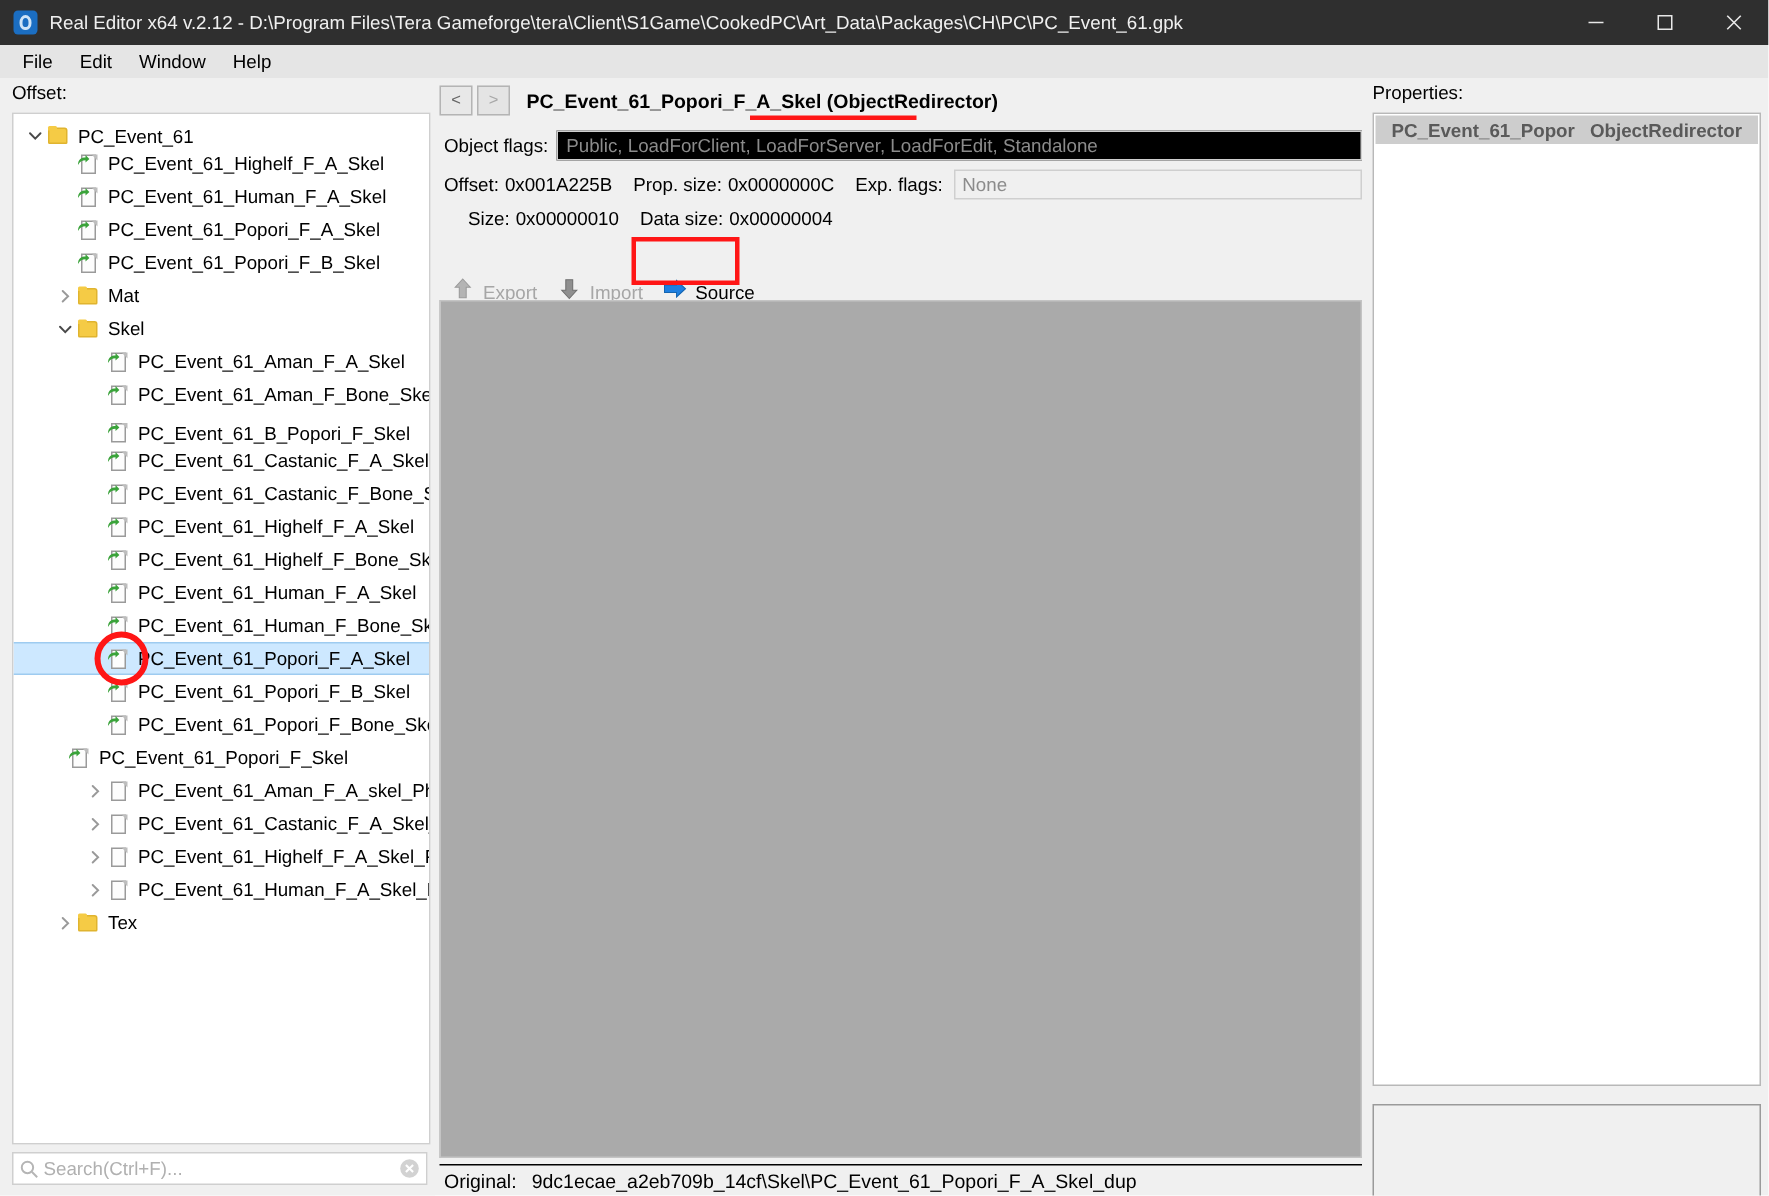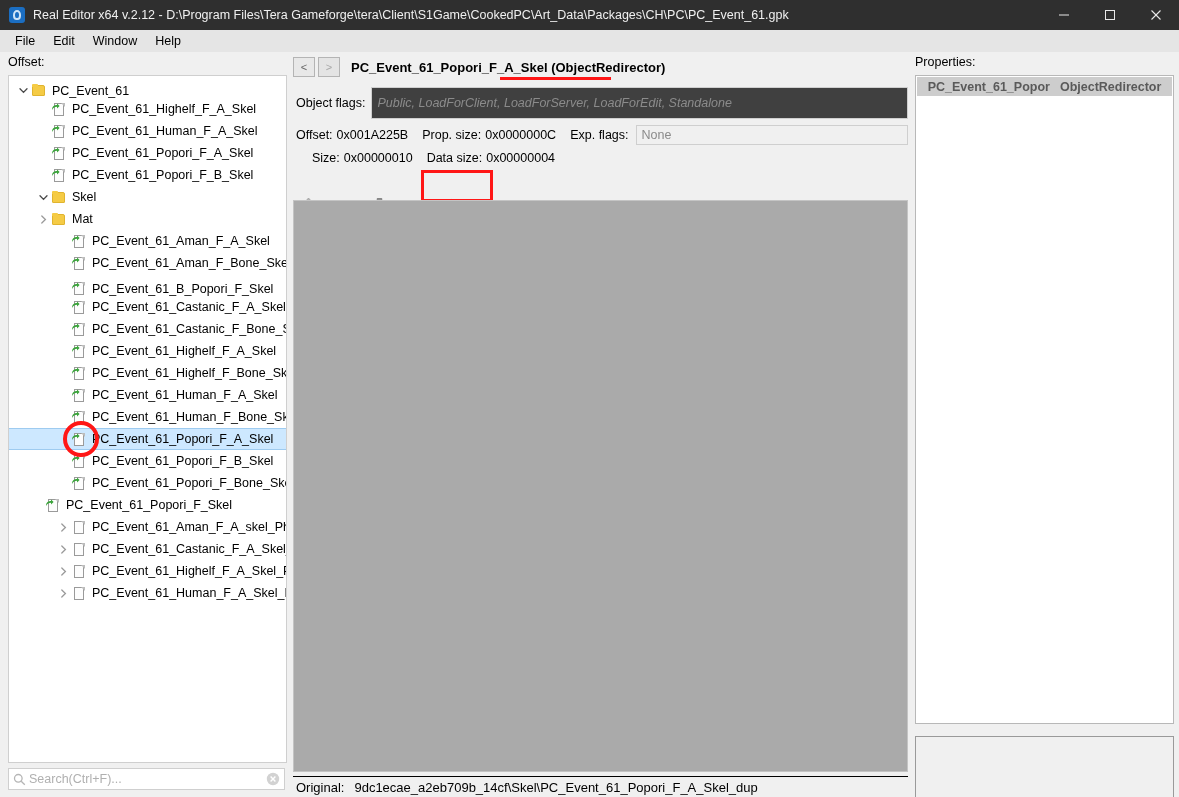--- a/index.html
+++ b/index.html
@@ -247,32 +247,31 @@
 
   .flags-row {
     display: flex;
     align-items: center;
     margin-top: 7px;
     padding-left: 3px;
   }
   .fld-label { font-size: 12.5px; color: #000; white-space: nowrap; text-align: center; }
   .fld-input {
     flex: 1;
-    height: 32px;
+    height: 20px;
     margin-left: 6px;
-    background: #404040;
+    background: #000000;
     border: 1px solid #cfcfcf;
     box-sizing: border-box;
     display: flex; align-items: center;
     padding-left: 5px;
     color: #8b8b8b;
     font-size: 12.5px;
     white-space: nowrap;
     overflow: hidden;
-    font-style: italic;
   }
   .info-row {
     display: flex;
     align-items: center;
     margin-top: 6px;
     padding-left: 3px;
     font-size: 12.5px;
     white-space: nowrap;
   }
   .info-row .k { color: #000; }
@@ -458,188 +457,197 @@
           <span class="ico doc">
             <span class="arrow"><svg width="9" height="9" viewBox="0 0 9 9">
                 <path d="M1 7 C1 3, 3.5 2, 6 2 L6 0.4 L8.6 3 L6 5.4 L6 3.8 C4 3.8, 2.2 4.6, 1 7 Z" fill="#3aa33a"></path>
               </svg></span>
           </span>
           <span class="tree-label">PC_Event_61_Popori_F_B_Skel</span>
         </div>
         <div class="tree-row" style="padding-left: 26px;">
           <span class="chev">
             <svg width="9" height="9" viewBox="0 0 9 9">
+              <path d="M2.8 1 L6.4 4.5 L2.8 8" fill="none" stroke="#9a9a9a" stroke-width="1.3" stroke-linecap="round"></path>
+            </svg>
+          </span>
+          <span class="ico folder"></span>
+          <span class="tree-label">Mat</span>
+        </div>
+        <div class="tree-row" style="padding-left: 26px;">
+          <span class="chev">
+            <svg width="9" height="9" viewBox="0 0 9 9">
               <path d="M1 2.8 L4.5 6.4 L8 2.8" fill="none" stroke="#4a4a4a" stroke-width="1.3" stroke-linecap="round"></path>
             </svg>
           </span>
           <span class="ico folder"></span>
           <span class="tree-label">Skel</span>
+        </div>
+        <div class="tree-row" style="padding-left: 46px;">
+          <span class="chev"></span>
+          <span class="ico doc">
+            <span class="arrow"><svg width="9" height="9" viewBox="0 0 9 9">
+                <path d="M1 7 C1 3, 3.5 2, 6 2 L6 0.4 L8.6 3 L6 5.4 L6 3.8 C4 3.8, 2.2 4.6, 1 7 Z" fill="#3aa33a"></path>
+              </svg></span>
+          </span>
+          <span class="tree-label">PC_Event_61_Aman_F_A_Skel</span>
+        </div>
+        <div class="tree-row" style="padding-left: 46px;">
+          <span class="chev"></span>
+          <span class="ico doc">
+            <span class="arrow"><svg width="9" height="9" viewBox="0 0 9 9">
+                <path d="M1 7 C1 3, 3.5 2, 6 2 L6 0.4 L8.6 3 L6 5.4 L6 3.8 C4 3.8, 2.2 4.6, 1 7 Z" fill="#3aa33a"></path>
+              </svg></span>
+          </span>
+          <span class="tree-label">PC_Event_61_Aman_F_Bone_Skel</span>
+        </div>
+        <div class="tree-row" style="padding-left: 46px; align-items: flex-end;">
+          <span class="chev"></span>
+          <span class="ico doc">
+            <span class="arrow"><svg width="9" height="9" viewBox="0 0 9 9">
+                <path d="M1 7 C1 3, 3.5 2, 6 2 L6 0.4 L8.6 3 L6 5.4 L6 3.8 C4 3.8, 2.2 4.6, 1 7 Z" fill="#3aa33a"></path>
+              </svg></span>
+          </span>
+          <span class="tree-label">PC_Event_61_B_Popori_F_Skel</span>
+        </div>
+        <div class="tree-row" style="padding-left: 46px;">
+          <span class="chev"></span>
+          <span class="ico doc">
+            <span class="arrow"><svg width="9" height="9" viewBox="0 0 9 9">
+                <path d="M1 7 C1 3, 3.5 2, 6 2 L6 0.4 L8.6 3 L6 5.4 L6 3.8 C4 3.8, 2.2 4.6, 1 7 Z" fill="#3aa33a"></path>
+              </svg></span>
+          </span>
+          <span class="tree-label">PC_Event_61_Castanic_F_A_Skel</span>
+        </div>
+        <div class="tree-row" style="padding-left: 46px;">
+          <span class="chev"></span>
+          <span class="ico doc">
+            <span class="arrow"><svg width="9" height="9" viewBox="0 0 9 9">
+                <path d="M1 7 C1 3, 3.5 2, 6 2 L6 0.4 L8.6 3 L6 5.4 L6 3.8 C4 3.8, 2.2 4.6, 1 7 Z" fill="#3aa33a"></path>
+              </svg></span>
+          </span>
+          <span class="tree-label">PC_Event_61_Castanic_F_Bone_Skel</span>
+        </div>
+        <div class="tree-row" style="padding-left: 46px;">
+          <span class="chev"></span>
+          <span class="ico doc">
+            <span class="arrow"><svg width="9" height="9" viewBox="0 0 9 9">
+                <path d="M1 7 C1 3, 3.5 2, 6 2 L6 0.4 L8.6 3 L6 5.4 L6 3.8 C4 3.8, 2.2 4.6, 1 7 Z" fill="#3aa33a"></path>
+              </svg></span>
+          </span>
+          <span class="tree-label">PC_Event_61_Highelf_F_A_Skel</span>
+        </div>
+        <div class="tree-row" style="padding-left: 46px;">
+          <span class="chev"></span>
+          <span class="ico doc">
+            <span class="arrow"><svg width="9" height="9" viewBox="0 0 9 9">
+                <path d="M1 7 C1 3, 3.5 2, 6 2 L6 0.4 L8.6 3 L6 5.4 L6 3.8 C4 3.8, 2.2 4.6, 1 7 Z" fill="#3aa33a"></path>
+              </svg></span>
+          </span>
+          <span class="tree-label">PC_Event_61_Highelf_F_Bone_Skel</span>
+        </div>
+        <div class="tree-row" style="padding-left: 46px;">
+          <span class="chev"></span>
+          <span class="ico doc">
+            <span class="arrow"><svg width="9" height="9" viewBox="0 0 9 9">
+                <path d="M1 7 C1 3, 3.5 2, 6 2 L6 0.4 L8.6 3 L6 5.4 L6 3.8 C4 3.8, 2.2 4.6, 1 7 Z" fill="#3aa33a"></path>
+              </svg></span>
+          </span>
+          <span class="tree-label">PC_Event_61_Human_F_A_Skel</span>
+        </div>
+        <div class="tree-row" style="padding-left: 46px;">
+          <span class="chev"></span>
+          <span class="ico doc">
+            <span class="arrow"><svg width="9" height="9" viewBox="0 0 9 9">
+                <path d="M1 7 C1 3, 3.5 2, 6 2 L6 0.4 L8.6 3 L6 5.4 L6 3.8 C4 3.8, 2.2 4.6, 1 7 Z" fill="#3aa33a"></path>
+              </svg></span>
+          </span>
+          <span class="tree-label">PC_Event_61_Human_F_Bone_Skel</span>
+        </div>
+        <div class="tree-row selected" style="padding-left: 46px; position: relative;">
+          <span class="chev"></span>
+          <span class="ico doc">
+            <span class="arrow"><svg width="9" height="9" viewBox="0 0 9 9">
+                <path d="M1 7 C1 3, 3.5 2, 6 2 L6 0.4 L8.6 3 L6 5.4 L6 3.8 C4 3.8, 2.2 4.6, 1 7 Z" fill="#3aa33a"></path>
+              </svg></span>
+          </span>
+          <span class="tree-label">PC_Event_61_Popori_F_A_Skel</span>
+          <div style="position: absolute; left: 54px; top: -8px; width: 36px; height: 36px; border: 4px solid rgb(255, 22, 22); border-radius: 50%; box-sizing: border-box; pointer-events: none; z-index: 5;"></div>
+        </div>
+        <div class="tree-row" style="padding-left: 46px;">
+          <span class="chev"></span>
+          <span class="ico doc">
+            <span class="arrow"><svg width="9" height="9" viewBox="0 0 9 9">
+                <path d="M1 7 C1 3, 3.5 2, 6 2 L6 0.4 L8.6 3 L6 5.4 L6 3.8 C4 3.8, 2.2 4.6, 1 7 Z" fill="#3aa33a"></path>
+              </svg></span>
+          </span>
+          <span class="tree-label">PC_Event_61_Popori_F_B_Skel</span>
+        </div>
+        <div class="tree-row" style="padding-left: 46px;">
+          <span class="chev"></span>
+          <span class="ico doc">
+            <span class="arrow"><svg width="9" height="9" viewBox="0 0 9 9">
+                <path d="M1 7 C1 3, 3.5 2, 6 2 L6 0.4 L8.6 3 L6 5.4 L6 3.8 C4 3.8, 2.2 4.6, 1 7 Z" fill="#3aa33a"></path>
+              </svg></span>
+          </span>
+          <span class="tree-label">PC_Event_61_Popori_F_Bone_Skel</span>
+        </div>
+        <div class="tree-row" style="padding-left: 20px; align-items: center;">
+          <span class="chev"></span>
+          <span class="ico doc">
+            <span class="arrow"><svg width="9" height="9" viewBox="0 0 9 9">
+                <path d="M1 7 C1 3, 3.5 2, 6 2 L6 0.4 L8.6 3 L6 5.4 L6 3.8 C4 3.8, 2.2 4.6, 1 7 Z" fill="#3aa33a"></path>
+              </svg></span>
+          </span>
+          <span class="tree-label">PC_Event_61_Popori_F_Skel</span>
+        </div>
+        <div class="tree-row" style="padding-left: 46px;">
+          <span class="chev">
+            <svg width="9" height="9" viewBox="0 0 9 9">
+              <path d="M2.8 1 L6.4 4.5 L2.8 8" fill="none" stroke="#9a9a9a" stroke-width="1.3" stroke-linecap="round"></path>
+            </svg>
+          </span>
+          <span class="ico doc"></span>
+          <span class="tree-label">PC_Event_61_Aman_F_A_skel_Physics</span>
+        </div>
+        <div class="tree-row" style="padding-left: 46px;">
+          <span class="chev">
+            <svg width="9" height="9" viewBox="0 0 9 9">
+              <path d="M2.8 1 L6.4 4.5 L2.8 8" fill="none" stroke="#9a9a9a" stroke-width="1.3" stroke-linecap="round"></path>
+            </svg>
+          </span>
+          <span class="ico doc"></span>
+          <span class="tree-label">PC_Event_61_Castanic_F_A_Skel_Physics</span>
+        </div>
+        <div class="tree-row" style="padding-left: 46px;">
+          <span class="chev">
+            <svg width="9" height="9" viewBox="0 0 9 9">
+              <path d="M2.8 1 L6.4 4.5 L2.8 8" fill="none" stroke="#9a9a9a" stroke-width="1.3" stroke-linecap="round"></path>
+            </svg>
+          </span>
+          <span class="ico doc"></span>
+          <span class="tree-label">PC_Event_61_Highelf_F_A_Skel_Physics</span>
+        </div>
+        <div class="tree-row" style="padding-left: 46px;">
+          <span class="chev">
+            <svg width="9" height="9" viewBox="0 0 9 9">
+              <path d="M2.8 1 L6.4 4.5 L2.8 8" fill="none" stroke="#9a9a9a" stroke-width="1.3" stroke-linecap="round"></path>
+            </svg>
+          </span>
+          <span class="ico doc"></span>
+          <span class="tree-label">PC_Event_61_Human_F_A_Skel_Physics</span>
         </div>
         <div class="tree-row" style="padding-left: 26px;">
           <span class="chev">
             <svg width="9" height="9" viewBox="0 0 9 9">
               <path d="M2.8 1 L6.4 4.5 L2.8 8" fill="none" stroke="#9a9a9a" stroke-width="1.3" stroke-linecap="round"></path>
             </svg>
           </span>
           <span class="ico folder"></span>
-          <span class="tree-label">Mat</span>
-        </div>
-        <div class="tree-row" style="padding-left: 46px;">
-          <span class="chev"></span>
-          <span class="ico doc">
-            <span class="arrow"><svg width="9" height="9" viewBox="0 0 9 9">
-                <path d="M1 7 C1 3, 3.5 2, 6 2 L6 0.4 L8.6 3 L6 5.4 L6 3.8 C4 3.8, 2.2 4.6, 1 7 Z" fill="#3aa33a"></path>
-              </svg></span>
-          </span>
-          <span class="tree-label">PC_Event_61_Aman_F_A_Skel</span>
-        </div>
-        <div class="tree-row" style="padding-left: 46px;">
-          <span class="chev"></span>
-          <span class="ico doc">
-            <span class="arrow"><svg width="9" height="9" viewBox="0 0 9 9">
-                <path d="M1 7 C1 3, 3.5 2, 6 2 L6 0.4 L8.6 3 L6 5.4 L6 3.8 C4 3.8, 2.2 4.6, 1 7 Z" fill="#3aa33a"></path>
-              </svg></span>
-          </span>
-          <span class="tree-label">PC_Event_61_Aman_F_Bone_Skel</span>
-        </div>
-        <div class="tree-row" style="padding-left: 46px; align-items: flex-end;">
-          <span class="chev"></span>
-          <span class="ico doc">
-            <span class="arrow"><svg width="9" height="9" viewBox="0 0 9 9">
-                <path d="M1 7 C1 3, 3.5 2, 6 2 L6 0.4 L8.6 3 L6 5.4 L6 3.8 C4 3.8, 2.2 4.6, 1 7 Z" fill="#3aa33a"></path>
-              </svg></span>
-          </span>
-          <span class="tree-label">PC_Event_61_B_Popori_F_Skel</span>
-        </div>
-        <div class="tree-row" style="padding-left: 46px;">
-          <span class="chev"></span>
-          <span class="ico doc">
-            <span class="arrow"><svg width="9" height="9" viewBox="0 0 9 9">
-                <path d="M1 7 C1 3, 3.5 2, 6 2 L6 0.4 L8.6 3 L6 5.4 L6 3.8 C4 3.8, 2.2 4.6, 1 7 Z" fill="#3aa33a"></path>
-              </svg></span>
-          </span>
-          <span class="tree-label">PC_Event_61_Castanic_F_A_Skel</span>
-        </div>
-        <div class="tree-row" style="padding-left: 46px;">
-          <span class="chev"></span>
-          <span class="ico doc">
-            <span class="arrow"><svg width="9" height="9" viewBox="0 0 9 9">
-                <path d="M1 7 C1 3, 3.5 2, 6 2 L6 0.4 L8.6 3 L6 5.4 L6 3.8 C4 3.8, 2.2 4.6, 1 7 Z" fill="#3aa33a"></path>
-              </svg></span>
-          </span>
-          <span class="tree-label">PC_Event_61_Castanic_F_Bone_Skel</span>
-        </div>
-        <div class="tree-row" style="padding-left: 46px;">
-          <span class="chev"></span>
-          <span class="ico doc">
-            <span class="arrow"><svg width="9" height="9" viewBox="0 0 9 9">
-                <path d="M1 7 C1 3, 3.5 2, 6 2 L6 0.4 L8.6 3 L6 5.4 L6 3.8 C4 3.8, 2.2 4.6, 1 7 Z" fill="#3aa33a"></path>
-              </svg></span>
-          </span>
-          <span class="tree-label">PC_Event_61_Highelf_F_A_Skel</span>
-        </div>
-        <div class="tree-row" style="padding-left: 46px;">
-          <span class="chev"></span>
-          <span class="ico doc">
-            <span class="arrow"><svg width="9" height="9" viewBox="0 0 9 9">
-                <path d="M1 7 C1 3, 3.5 2, 6 2 L6 0.4 L8.6 3 L6 5.4 L6 3.8 C4 3.8, 2.2 4.6, 1 7 Z" fill="#3aa33a"></path>
-              </svg></span>
-          </span>
-          <span class="tree-label">PC_Event_61_Highelf_F_Bone_Skel</span>
-        </div>
-        <div class="tree-row" style="padding-left: 46px;">
-          <span class="chev"></span>
-          <span class="ico doc">
-            <span class="arrow"><svg width="9" height="9" viewBox="0 0 9 9">
-                <path d="M1 7 C1 3, 3.5 2, 6 2 L6 0.4 L8.6 3 L6 5.4 L6 3.8 C4 3.8, 2.2 4.6, 1 7 Z" fill="#3aa33a"></path>
-              </svg></span>
-          </span>
-          <span class="tree-label">PC_Event_61_Human_F_A_Skel</span>
-        </div>
-        <div class="tree-row" style="padding-left: 46px;">
-          <span class="chev"></span>
-          <span class="ico doc">
-            <span class="arrow"><svg width="9" height="9" viewBox="0 0 9 9">
-                <path d="M1 7 C1 3, 3.5 2, 6 2 L6 0.4 L8.6 3 L6 5.4 L6 3.8 C4 3.8, 2.2 4.6, 1 7 Z" fill="#3aa33a"></path>
-              </svg></span>
-          </span>
-          <span class="tree-label">PC_Event_61_Human_F_Bone_Skel</span>
-        </div>
-        <div class="tree-row selected" style="padding-left: 46px; position: relative;">
-          <span class="chev"></span>
-          <span class="ico doc">
-            <span class="arrow"><svg width="9" height="9" viewBox="0 0 9 9">
-                <path d="M1 7 C1 3, 3.5 2, 6 2 L6 0.4 L8.6 3 L6 5.4 L6 3.8 C4 3.8, 2.2 4.6, 1 7 Z" fill="#3aa33a"></path>
-              </svg></span>
-          </span>
-          <span class="tree-label">PC_Event_61_Popori_F_A_Skel</span>
-          <div style="position: absolute; left: 54px; top: -8px; width: 36px; height: 36px; border: 4px solid rgb(255, 22, 22); border-radius: 50%; box-sizing: border-box; pointer-events: none; z-index: 5;"></div>
-        </div>
-        <div class="tree-row" style="padding-left: 46px;">
-          <span class="chev"></span>
-          <span class="ico doc">
-            <span class="arrow"><svg width="9" height="9" viewBox="0 0 9 9">
-                <path d="M1 7 C1 3, 3.5 2, 6 2 L6 0.4 L8.6 3 L6 5.4 L6 3.8 C4 3.8, 2.2 4.6, 1 7 Z" fill="#3aa33a"></path>
-              </svg></span>
-          </span>
-          <span class="tree-label">PC_Event_61_Popori_F_B_Skel</span>
-        </div>
-        <div class="tree-row" style="padding-left: 46px;">
-          <span class="chev"></span>
-          <span class="ico doc">
-            <span class="arrow"><svg width="9" height="9" viewBox="0 0 9 9">
-                <path d="M1 7 C1 3, 3.5 2, 6 2 L6 0.4 L8.6 3 L6 5.4 L6 3.8 C4 3.8, 2.2 4.6, 1 7 Z" fill="#3aa33a"></path>
-              </svg></span>
-          </span>
-          <span class="tree-label">PC_Event_61_Popori_F_Bone_Skel</span>
-        </div>
-        <div class="tree-row" style="padding-left: 20px; align-items: center;">
-          <span class="chev"></span>
-          <span class="ico doc">
-            <span class="arrow"><svg width="9" height="9" viewBox="0 0 9 9">
-                <path d="M1 7 C1 3, 3.5 2, 6 2 L6 0.4 L8.6 3 L6 5.4 L6 3.8 C4 3.8, 2.2 4.6, 1 7 Z" fill="#3aa33a"></path>
-              </svg></span>
-          </span>
-          <span class="tree-label">PC_Event_61_Popori_F_Skel</span>
-        </div>
-        <div class="tree-row" style="padding-left: 46px;">
-          <span class="chev">
-            <svg width="9" height="9" viewBox="0 0 9 9">
-              <path d="M2.8 1 L6.4 4.5 L2.8 8" fill="none" stroke="#9a9a9a" stroke-width="1.3" stroke-linecap="round"></path>
-            </svg>
-          </span>
-          <span class="ico doc"></span>
-          <span class="tree-label">PC_Event_61_Aman_F_A_skel_Physics</span>
-        </div>
-        <div class="tree-row" style="padding-left: 46px;">
-          <span class="chev">
-            <svg width="9" height="9" viewBox="0 0 9 9">
-              <path d="M2.8 1 L6.4 4.5 L2.8 8" fill="none" stroke="#9a9a9a" stroke-width="1.3" stroke-linecap="round"></path>
-            </svg>
-          </span>
-          <span class="ico doc"></span>
-          <span class="tree-label">PC_Event_61_Castanic_F_A_Skel_Physics</span>
-        </div>
-        <div class="tree-row" style="padding-left: 46px;">
-          <span class="chev">
-            <svg width="9" height="9" viewBox="0 0 9 9">
-              <path d="M2.8 1 L6.4 4.5 L2.8 8" fill="none" stroke="#9a9a9a" stroke-width="1.3" stroke-linecap="round"></path>
-            </svg>
-          </span>
-          <span class="ico doc"></span>
-          <span class="tree-label">PC_Event_61_Highelf_F_A_Skel_Physics</span>
-        </div>
-        <div class="tree-row" style="padding-left: 46px;">
-          <span class="chev">
-            <svg width="9" height="9" viewBox="0 0 9 9">
-              <path d="M2.8 1 L6.4 4.5 L2.8 8" fill="none" stroke="#9a9a9a" stroke-width="1.3" stroke-linecap="round"></path>
-            </svg>
-          </span>
-          <span class="ico doc"></span>
-          <span class="tree-label">PC_Event_61_Human_F_A_Skel_Physics</span>
+          <span class="tree-label">Tex</span>
         </div>
       </div>
 
     <div class="search-box">
       <span class="search-icon">
         <svg width="13" height="13" viewBox="0 0 13 13">
             <circle cx="5.3" cy="5.3" r="3.8" fill="none" stroke="#b5b5b5" stroke-width="1.3"></circle>
             <line x1="8.2" y1="8.2" x2="11.8" y2="11.8" stroke="#b5b5b5" stroke-width="1.3"></line>
           </svg>
       </span>

